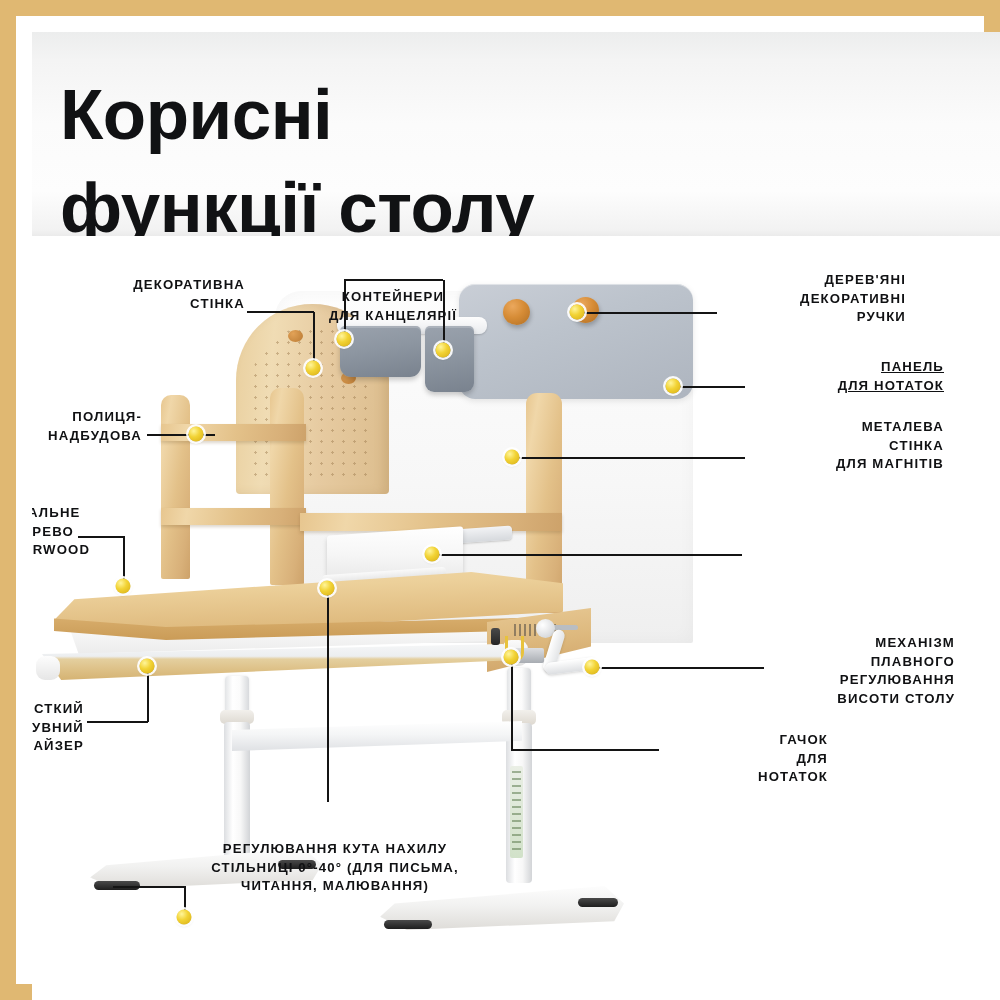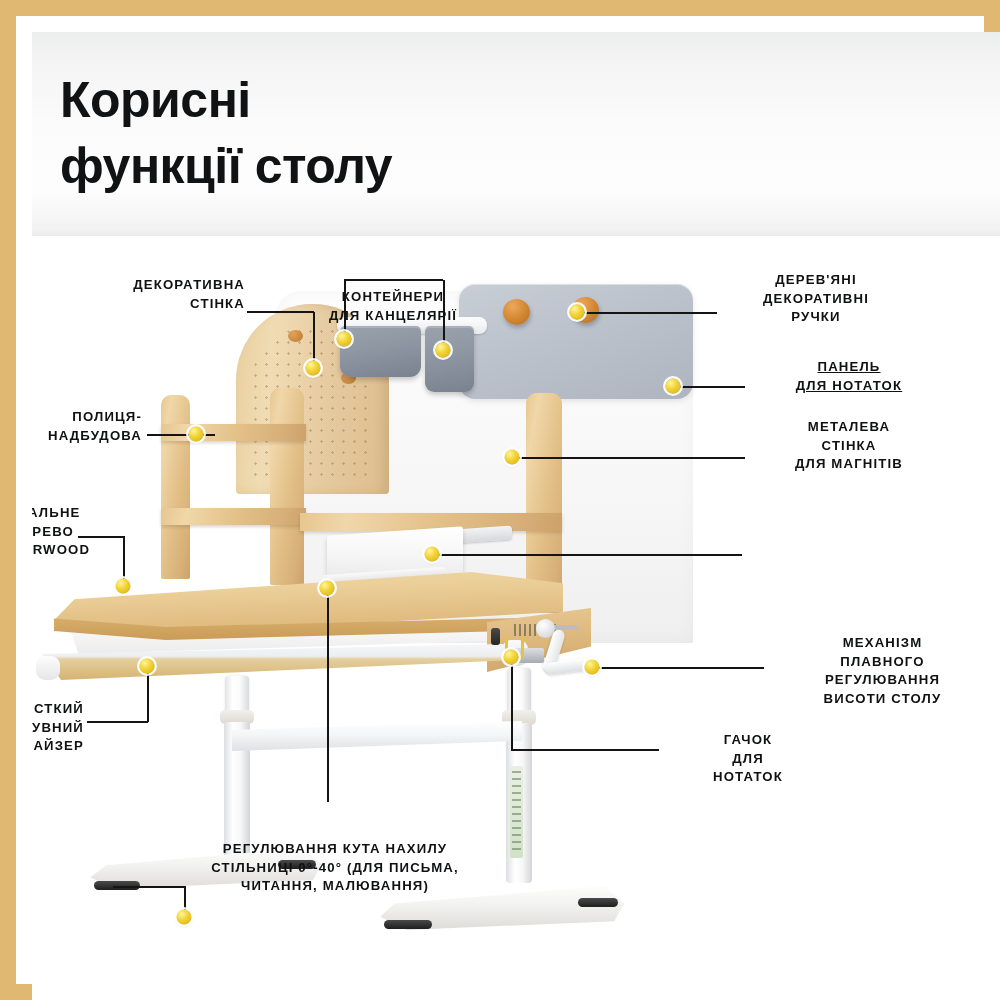--- a/index.html
+++ b/index.html
@@ -18,21 +18,21 @@
     position:absolute;left:16px;top:16px;width:968px;height:968px;
     background:#ffffff;overflow:hidden;
   }
   
   #header-band{
     position:absolute;left:0;top:0;width:968px;height:204px;
     background:linear-gradient(180deg,#eceded 0%,#f4f4f4 14%,#fbfbfb 45%,#fdfdfd 78%,#f2f2f2 97%,#ebebeb 100%);
   }
   #title{
     position:absolute;left:28px;top:36px;width:620px;
-    font-size:50px;line-height:1.31;font-weight:700;letter-spacing:-.5px;
+    font-size:71px;line-height:1.31;font-weight:700;letter-spacing:-.5px;
     color:#111214;white-space:pre-line;
   }
   
   #stage{position:absolute;left:0;top:204px;width:968px;height:764px;background:#fff;}
 
   
   .art{position:absolute;}
 
   
   #backpanel{
@@ -203,21 +203,21 @@
   .lead{position:absolute;background:#141414;z-index:30;}
   .lead.h{height:1.7px;}
   .lead.v{width:1.7px;}
 
   
   .lbl{
     position:absolute;font-size:13.2px;font-weight:700;line-height:1.42;
     letter-spacing:1.15px;color:#101113;white-space:pre-line;z-index:35;
   }
   .lbl.r{text-align:right;}
-  .lbl.l{text-align:center;}
+  .lbl.l{text-align:right;}
   .lbl.c{text-align:center;margin-top:44px;}
 </style>
 </head>
 <body>
 
 <div id="frame">
   <div id="canvas">
 
     <div id="header-band"></div>
     <div id="title">Корисні
@@ -356,21 +356,21 @@
 
       <div class="lbl l" style="left:722px;top:182px;width:190px;">МЕТАЛЕВА
 СТІНКА
 ДЛЯ МАГНІТІВ</div>
 
       <div class="lbl r" style="left:-52px;top:268px;width:94px;">НАТУРАЛЬНЕ
 ДЕРЕВО
 RUBBERWOOD</div>
 
 
-      <div class="lbl l" style="left:748px;top:398px;width:205px;">МЕХАНІЗМ
+      <div class="lbl l" style="left:718px;top:398px;width:205px;">МЕХАНІЗМ
 ПЛАВНОГО
 РЕГУЛЮВАННЯ
 ВИСОТИ СТОЛУ</div>
 
       <div class="lbl r" style="left:-60px;top:464px;width:112px;">МІСТКИЙ
 ВИСУВНИЙ
 ОРГАНАЙЗЕР</div>
 
       <div class="lbl l" style="left:636px;top:495px;width:160px;">ГАЧОК
 ДЛЯ

